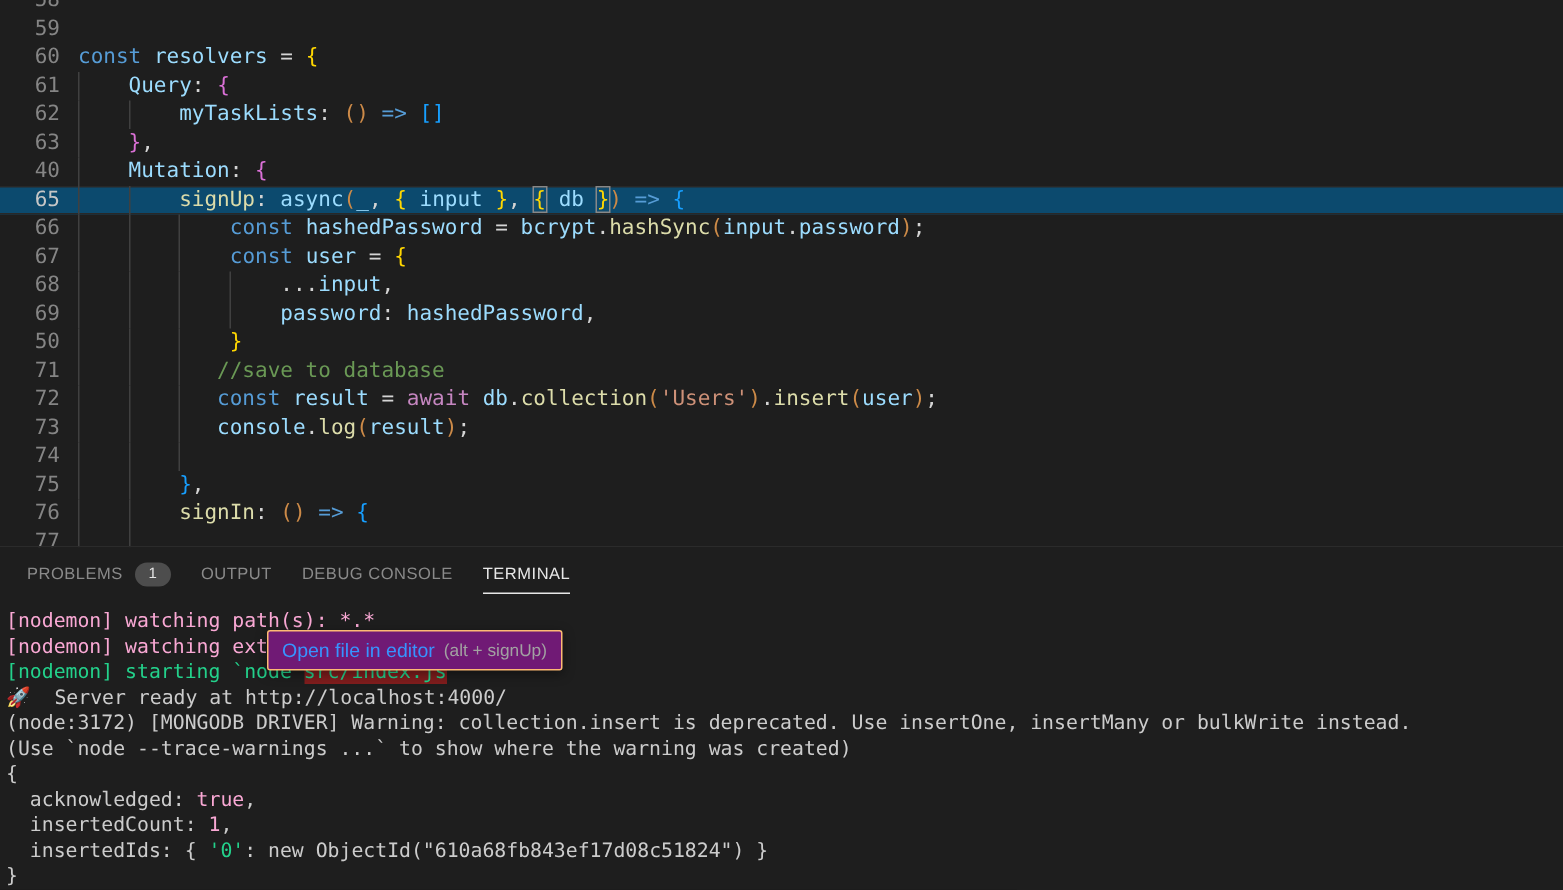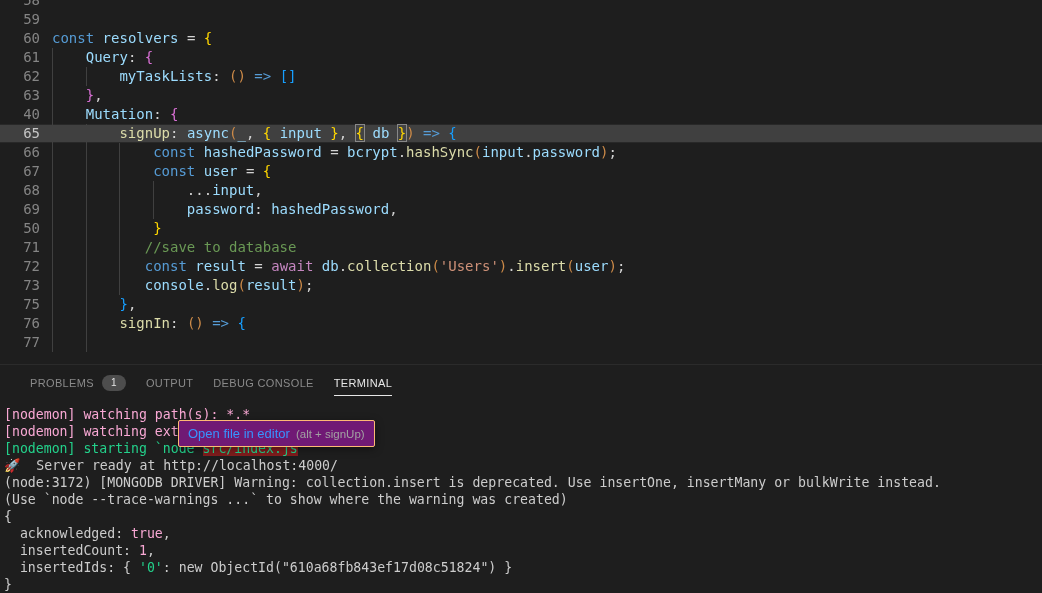--- a/index.html
+++ b/index.html
@@ -38,21 +38,21 @@
   }
   .line {
     position: relative;
     height: 19px;
     line-height: 19px;
     font-size: 14px;
     white-space: pre;
     color: #d4d4d4;
   }
   .line.current {
-    background: #404040;
+    background: #0c4a6e;
     box-shadow: inset 0 1px 0 #282828, inset 0 -1px 0 #282828;
   }
   .ln {
     position: absolute;
     left: 0;
     top: 0;
     width: 40px;
     text-align: right;
     color: #858585;
     font-size: 14px;
@@ -107,21 +107,21 @@
     flex: 1;
     background: #1e1e1e;
     display: flex;
     flex-direction: column;
     position: relative;
   }
   .panel-tabs {
     height: 35px;
     display: flex;
     align-items: center;
-    padding-left: 20px;
+    padding-left: 8px;
     background: #1e1e1e;
     font-family: "Liberation Sans", sans-serif;
   }
   .ptab {
     position: relative;
     display: flex;
     align-items: center;
     height: 35px;
     padding: 0 10px;
     font-size: 11px;
@@ -217,20 +217,21 @@
         <div class="line"><span class="ln">40</span><span class="guides"><span class="guide" style="left: 52px;"></span></span><span class="lcode"><span class="t-plain">    </span><span class="t-var">Mutation</span><span class="t-plain">:</span><span class="t-plain"> </span><span class="b2">{</span></span></div>
         <div class="line current"><span class="ln">65</span><span class="guides"><span class="guide" style="left: 52px;"></span><span class="guide" style="left: 85.6px;"></span></span><span class="lcode"><span class="t-plain">        </span><span class="t-fn">signUp</span><span class="t-plain">:</span><span class="t-plain"> </span><span class="t-var">async</span><span class="bo">(</span><span class="t-var">_</span><span class="t-plain">,</span><span class="t-plain"> </span><span class="b1">{</span><span class="t-plain"> </span><span class="t-var">input</span><span class="t-plain"> </span><span class="b1">}</span><span class="t-plain">,</span><span class="t-plain"> </span><span class="b1 br-match">{</span><span class="t-plain"> </span><span class="t-var">db</span><span class="t-plain"> </span><span class="b1 br-match">}</span><span class="bo">)</span><span class="t-plain"> </span><span class="t-arrow">=&gt;</span><span class="t-plain"> </span><span class="b3">{</span></span></div>
         <div class="line"><span class="ln">66</span><span class="guides"><span class="guide" style="left: 52px;"></span><span class="guide" style="left: 85.6px;"></span><span class="guide" style="left: 119.2px;"></span></span><span class="lcode"><span class="t-plain">            </span><span class="t-key">const</span><span class="t-plain"> </span><span class="t-var">hashedPassword</span><span class="t-plain"> </span><span class="t-plain">=</span><span class="t-plain"> </span><span class="t-var">bcrypt</span><span class="t-plain">.</span><span class="t-fn">hashSync</span><span class="bo">(</span><span class="t-var">input</span><span class="t-plain">.</span><span class="t-var">password</span><span class="bo">)</span><span class="t-plain">;</span></span></div>
         <div class="line"><span class="ln">67</span><span class="guides"><span class="guide" style="left: 52px;"></span><span class="guide" style="left: 85.6px;"></span><span class="guide" style="left: 119.2px;"></span></span><span class="lcode"><span class="t-plain">            </span><span class="t-key">const</span><span class="t-plain"> </span><span class="t-var">user</span><span class="t-plain"> </span><span class="t-plain">=</span><span class="t-plain"> </span><span class="b1">{</span></span></div>
         <div class="line"><span class="ln">68</span><span class="guides"><span class="guide" style="left: 52px;"></span><span class="guide" style="left: 85.6px;"></span><span class="guide" style="left: 119.2px;"></span><span class="guide" style="left: 152.8px;"></span></span><span class="lcode"><span class="t-plain">                </span><span class="t-plain">...</span><span class="t-var">input</span><span class="t-plain">,</span></span></div>
         <div class="line"><span class="ln">69</span><span class="guides"><span class="guide" style="left: 52px;"></span><span class="guide" style="left: 85.6px;"></span><span class="guide" style="left: 119.2px;"></span><span class="guide" style="left: 152.8px;"></span></span><span class="lcode"><span class="t-plain">                </span><span class="t-var">password</span><span class="t-plain">:</span><span class="t-plain"> </span><span class="t-var">hashedPassword</span><span class="t-plain">,</span></span></div>
         <div class="line"><span class="ln">50</span><span class="guides"><span class="guide" style="left: 52px;"></span><span class="guide" style="left: 85.6px;"></span><span class="guide" style="left: 119.2px;"></span></span><span class="lcode"><span class="t-plain">            </span><span class="b1">}</span></span></div>
         <div class="line"><span class="ln">71</span><span class="guides"><span class="guide" style="left: 52px;"></span><span class="guide" style="left: 85.6px;"></span><span class="guide" style="left: 119.2px;"></span></span><span class="lcode"><span class="t-plain">           </span><span class="t-cmt">//save to database</span></span></div>
         <div class="line"><span class="ln">72</span><span class="guides"><span class="guide" style="left: 52px;"></span><span class="guide" style="left: 85.6px;"></span><span class="guide" style="left: 119.2px;"></span></span><span class="lcode"><span class="t-plain">           </span><span class="t-key">const</span><span class="t-plain"> </span><span class="t-var">result</span><span class="t-plain"> </span><span class="t-plain">=</span><span class="t-plain"> </span><span class="t-ctrl">await</span><span class="t-plain"> </span><span class="t-var">db</span><span class="t-plain">.</span><span class="t-fn">collection</span><span class="bo">(</span><span class="t-str">'Users'</span><span class="bo">)</span><span class="t-plain">.</span><span class="t-fn">insert</span><span class="bo">(</span><span class="t-var">user</span><span class="bo">)</span><span class="t-plain">;</span></span></div>
         <div class="line"><span class="ln">73</span><span class="guides"><span class="guide" style="left: 52px;"></span><span class="guide" style="left: 85.6px;"></span><span class="guide" style="left: 119.2px;"></span></span><span class="lcode"><span class="t-plain">           </span><span class="t-var">console</span><span class="t-plain">.</span><span class="t-fn">log</span><span class="bo">(</span><span class="t-var">result</span><span class="bo">)</span><span class="t-plain">;</span></span></div>
+        <div class="line"><span class="ln">74</span><span class="guides"><span class="guide" style="left: 52px;"></span><span class="guide" style="left: 85.6px;"></span><span class="guide" style="left: 119.2px;"></span></span><span class="lcode"></span></div>
         <div class="line"><span class="ln">75</span><span class="guides"><span class="guide" style="left: 52px;"></span><span class="guide" style="left: 85.6px;"></span></span><span class="lcode"><span class="t-plain">        </span><span class="b3">}</span><span class="t-plain">,</span></span></div>
         <div class="line"><span class="ln">76</span><span class="guides"><span class="guide" style="left: 52px;"></span><span class="guide" style="left: 85.6px;"></span></span><span class="lcode"><span class="t-plain">        </span><span class="t-fn">signIn</span><span class="t-plain">:</span><span class="t-plain"> </span><span class="bo">()</span><span class="t-plain"> </span><span class="t-arrow">=&gt;</span><span class="t-plain"> </span><span class="b3">{</span></span></div>
         <div class="line"><span class="ln">77</span><span class="guides"><span class="guide" style="left: 52px;"></span><span class="guide" style="left: 85.6px;"></span></span><span class="lcode"></span></div>
       </div>
     <div class="editor-divider"></div>
   </div>
 
   <div class="panel">
 
     <div class="panel-tabs" id="panel-tabs">

